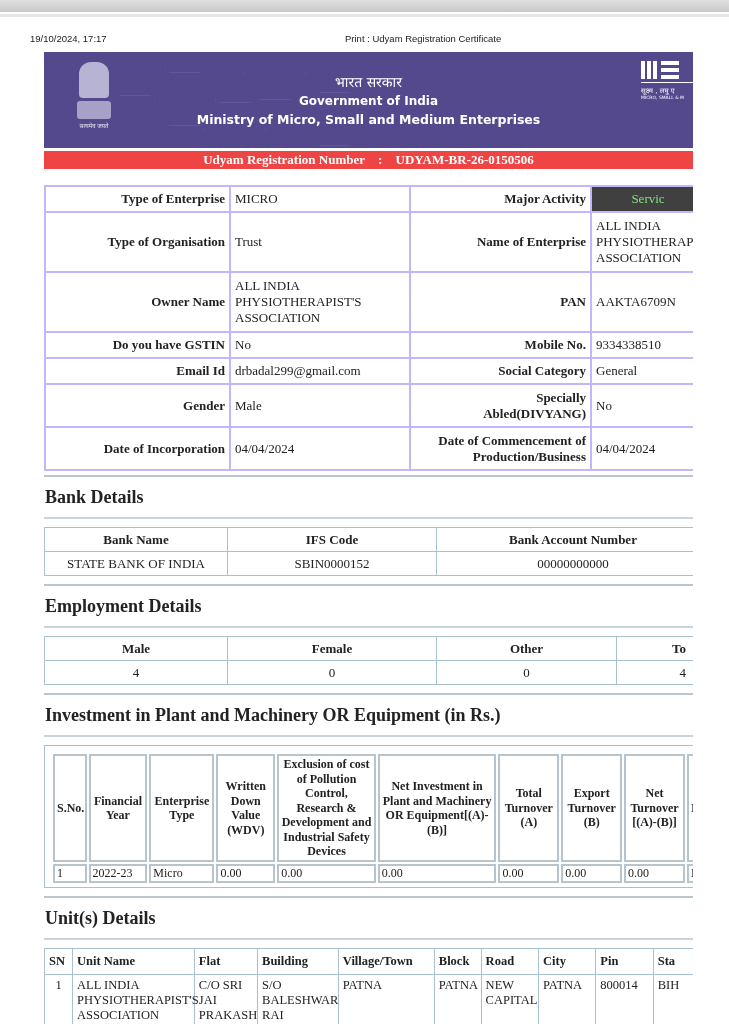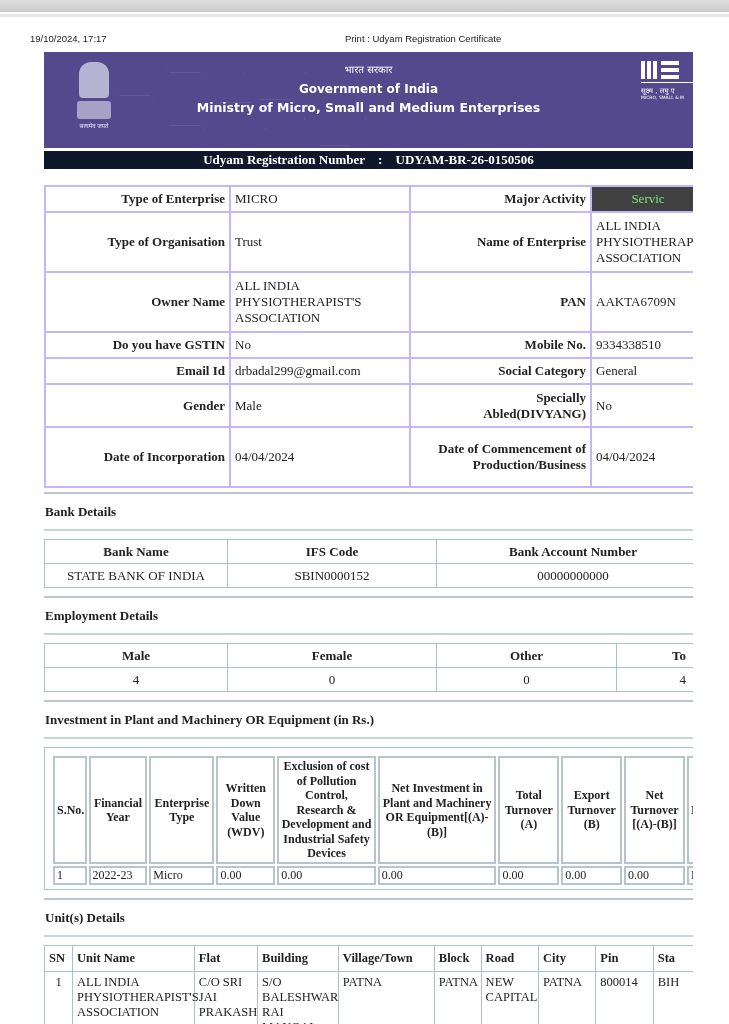--- a/index.html
+++ b/index.html
@@ -29,45 +29,45 @@
     clip-path: polygon(25% 0, 75% 0, 100% 50%, 75% 100%, 25% 100%, 0 50%);
   }
   .emblem {
     position: absolute; left: 30px; top: 10px; width: 40px; height: 72px;
     display: flex; flex-direction: column; align-items: center;
   }
   .emblem .lions { width: 30px; height: 36px; border-radius: 12px 12px 4px 4px; background: #c9c5de; opacity: 0.85; }
   .emblem .base { width: 34px; height: 18px; margin-top: 3px; background: #bdb8d6; border-radius: 3px; opacity: 0.8; }
   .emblem .motto { font-size: 6px; margin-top: 3px; color: #e8e6f2; }
   .banner-text { position: absolute; left: 0; right: 0; top: 8px; text-align: center; font-family: "DejaVu Sans", sans-serif; }
-  .banner-text .l1 { font-size: 10px; line-height: 20px; }
+  .banner-text .l1 { font-size: 14px; line-height: 20px; margin-top: 12px; }
   .banner-text .l2 { font-size: 12px; font-weight: bold; line-height: 18px; }
   .banner-text .l3 { font-size: 14px; line-height: 22px; }
   .banner-text .l4 { font-size: 12.5px; font-weight: bold; line-height: 20px; }
   .msme-logo { position: absolute; right: 0; top: 9px; width: 52px; height: 52px; }
   .msme-logo .bars { display: flex; gap: 2px; height: 18px; align-items: flex-end; }
   .msme-logo .bar { width: 4px; background: #fff; }
   .msme-logo .bar.t { height: 18px; }
   .msme-logo .eq { width: 18px; height: 18px; display: flex; flex-direction: column; justify-content: space-between; margin-left: 2px; }
   .msme-logo .eq span { display: block; height: 4px; background: #fff; }
   .msme-logo .line { height: 1px; background: #fff; margin: 3px 0; }
   .msme-logo .hi { font-size: 7px; font-family: "DejaVu Sans", sans-serif; white-space: nowrap; }
   .msme-logo .en { font-size: 4.5px; font-family: "DejaVu Sans", sans-serif; white-space: nowrap; }
   .regbar {
-    margin-top: 2px; height: 18px; background: #0f172a; color: #fff; text-align: center;
+    margin-top: 2px; height: 18px; background: #ef4444; color: #fff; text-align: center;
     font-weight: bold; font-size: 13px; line-height: 18px; border-top: 1px solid #fff;
   }
   .regbar .sep { margin: 0 10px; }
   table { border-collapse: collapse; font-family: "Liberation Serif", serif; font-size: 13px; }
   .info { margin-top: 16px; width: 660px; table-layout: fixed; }
   .info td { border: 2px solid #c4b5fd; padding: 2px 4px; vertical-align: middle; line-height: 16px; }
   .info td.lbl { font-weight: bold; text-align: right; }
   .info td.green { background: #404040; color: #7fe07f; text-align: center; }
   .hr { height: 2px; background: #b8c6ce; margin-top: 4px; }
-  .sec-title { font-weight: bold; font-size: 13px; margin: 10px 0 9px 1px; }
+  .sec-title { font-weight: bold; font-size: 18px; margin: 10px 0 9px 1px; }
   .sub-hr { height: 2px; background: #c8d4da; }
   .grid2 { margin-top: 8px; width: 665px; table-layout: fixed; }
   .grid2 th, .grid2 td { border: 1px solid #a8c0d0; padding: 3px 4px; text-align: center; line-height: 17px; }
   .grid2 th { font-weight: bold; }
   .inv-wrap { margin-top: 8px; border: 1px solid #a8c0d0; padding: 6px 0 2px 6px; width: 660px; }
   .inv { table-layout: fixed; width: 680px; border-collapse: separate; border-spacing: 2px; font-size: 12px; }
   .inv th, .inv td { border: 2px solid #b8c4cc; padding: 1px 2px; }
   .inv th { font-weight: bold; text-align: center; line-height: 14.5px; }
   .inv td { text-align: left; line-height: 13px; }
   .units { margin-top: 8px; width: 680px; table-layout: fixed; font-size: 12.5px; }
@@ -165,21 +165,21 @@
       <td>drbadal299@gmail.com</td>
       <td class="lbl">Social Category</td>
       <td>General</td>
     </tr>
     <tr style="height:43px">
       <td class="lbl">Gender</td>
       <td>Male</td>
       <td class="lbl" style="padding-left:40px">Specially Abled(DIVYANG)</td>
       <td>No</td>
     </tr>
-    <tr style="height:60px">
+    <tr style="height:43px">
       <td class="lbl">Date of Incorporation</td>
       <td>04/04/2024</td>
       <td class="lbl">Date of Commencement of Production/Business</td>
       <td>04/04/2024</td>
     </tr>
   </tbody>
     </table>
 
   <div class="hr"></div>
   <div class="sec-title">Bank Details</div>

